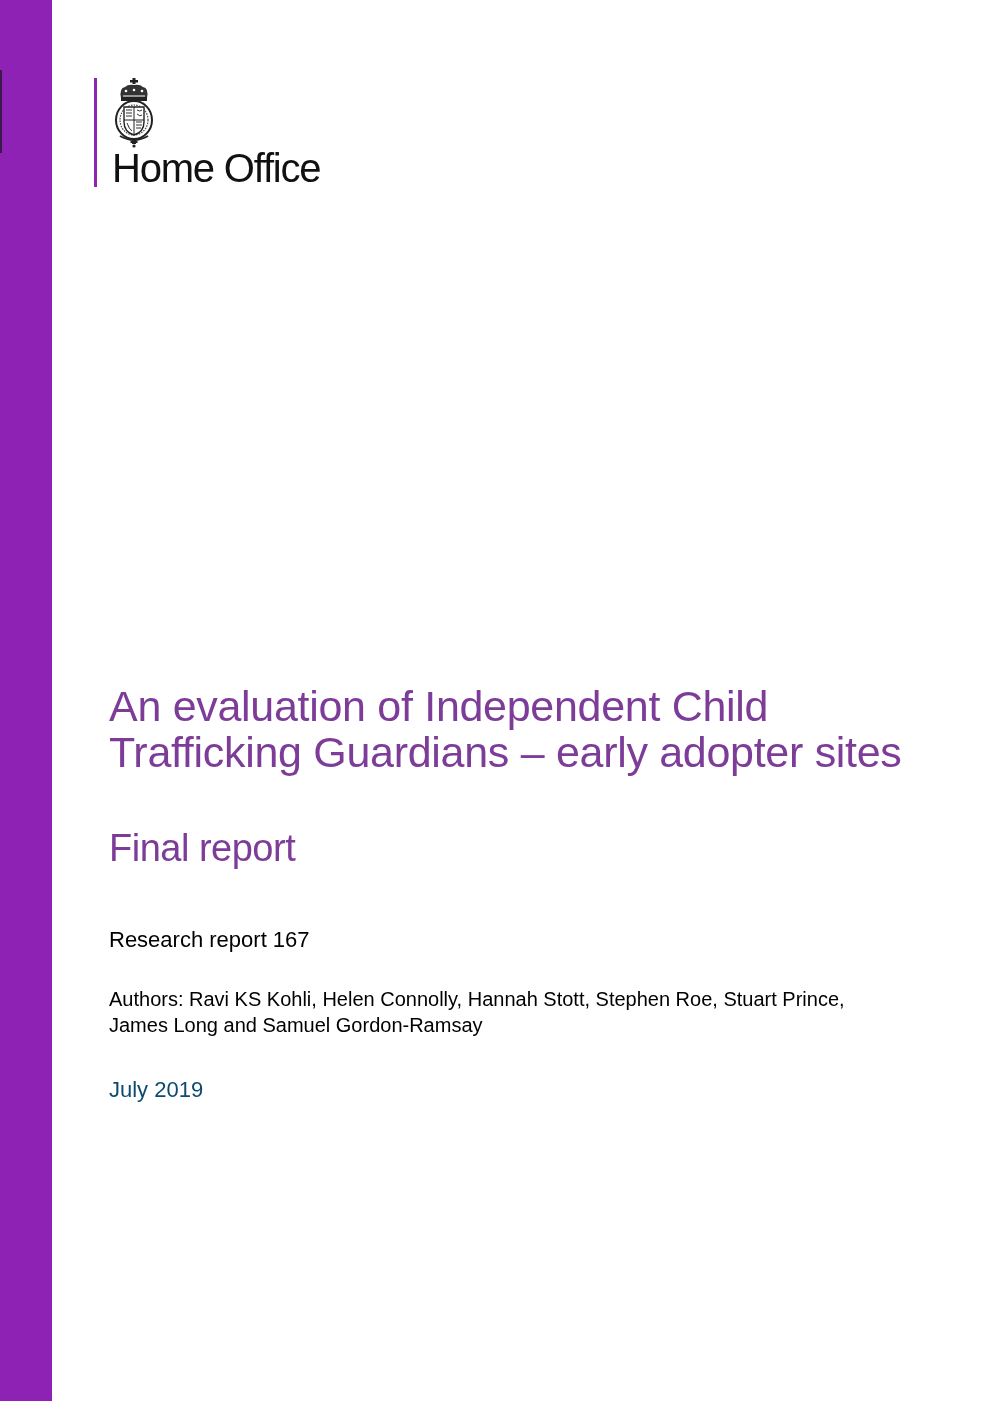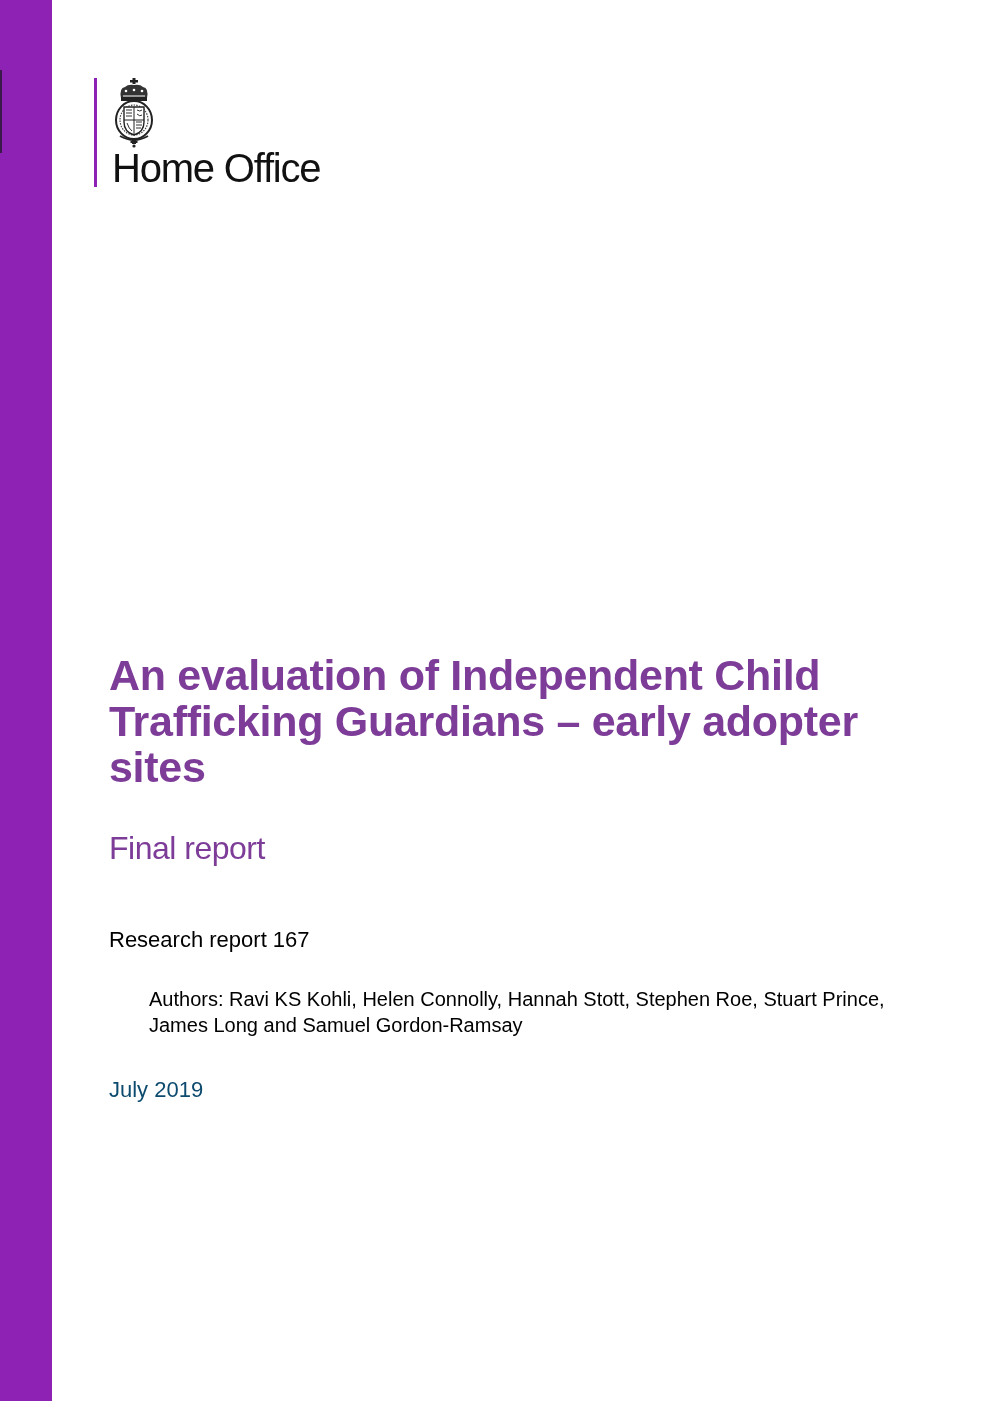--- a/index.html
+++ b/index.html
@@ -55,35 +55,35 @@
       top: 70px;
       font-size: 40px;
       line-height: 40px;
       color: #111111;
       letter-spacing: -1.2px;
       white-space: nowrap;
     }
     .title {
       position: absolute;
       left: 109px;
-      top: 652px;
+      top: 683px;
       width: 800px;
       margin: 0;
       font-size: 43px;
       line-height: 46px;
-      font-weight: bold;
+      font-weight: normal;
       color: #7D3C98;
       letter-spacing: -0.3px;
     }
     .subtitle {
       position: absolute;
       left: 109px;
       top: 824px;
       margin: 0;
-      font-size: 32px;
+      font-size: 38px;
       line-height: 48px;
       font-weight: normal;
       color: #7D3C98;
       letter-spacing: -0.5px;
     }
     .report-number {
       position: absolute;
       left: 109px;
       top: 926px;
       font-size: 22px;
@@ -91,21 +91,20 @@
       color: #000000;
     }
     .authors {
       position: absolute;
       left: 109px;
       top: 986px;
       width: 800px;
       font-size: 20px;
       line-height: 26px;
       color: #000000;
-      margin-left: 40px;
     }
     .pub-date {
       position: absolute;
       left: 109px;
       top: 1076px;
       font-size: 22px;
       line-height: 28px;
       color: #0c4a6e;
     }
   </style>

